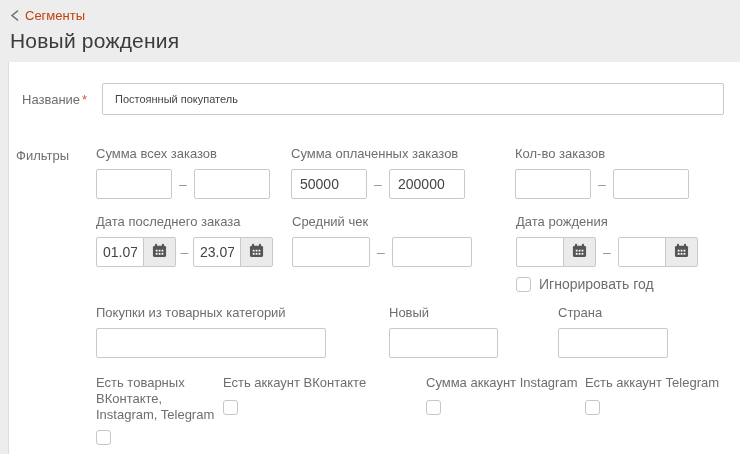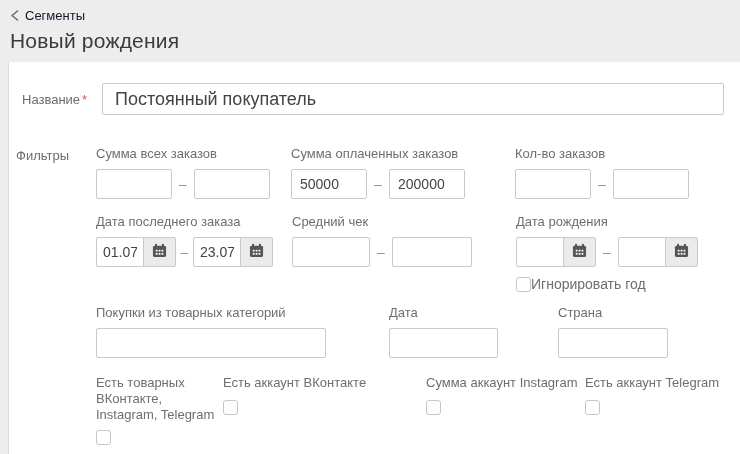--- a/index.html
+++ b/index.html
@@ -6,21 +6,21 @@
   html, body {
     width: 740px; height: 454px;
     font-family: "Liberation Sans", "DejaVu Sans", sans-serif;
     background: #ededed;
     overflow: hidden;
   }
   
   .page-header { padding: 7px 10px 0 10px; background: #ededed; height: 62px; }
   .back-link {
     display: inline-flex; align-items: center; gap: 6px;
-    font-size: 13px; color: #0f172a; cursor: pointer; text-decoration: none;
+    font-size: 13px; color: #c2410c; cursor: pointer; text-decoration: none;
   }
   .back-link svg { display: block; }
   .page-title {
     margin-top: 4px; font-size: 21px; font-weight: 400; color: #3b3b3b;
     letter-spacing: .2px;
   }
   
   .panel {
     background: #ffffff;
     border-left: 1px solid #dddddd;
@@ -31,21 +31,21 @@
   .form-row { display: flex; align-items: center; justify-content: center; }
   .form-row.top-align { align-items: flex-start; }
   .row-label {
     width: 80px; flex: 0 0 80px;
     font-size: 13px; color: #6e6e6e; white-space: nowrap;
   }
   .req { color: #d9534f; margin-left: 2px; }
   
   .text-input {
     height: 32px; border: 1px solid #c9c9c9; border-radius: 2px;
-    font-family: inherit; font-size: 18px; color: #444;
+    font-family: inherit; font-size: 11px; color: #444;
     padding: 0 8px; background: #fff; outline: none;
   }
   .name-input { width: 630px; padding-left: 12px; }
   .filters-block { margin-top: 31px; }
   .filters-content { flex: 1 1 auto; }
   .f-label {
     font-size: 13px; color: #6e6e6e; white-space: nowrap;
     margin-bottom: 7px; line-height: 16px;
   }
   .f-row { display: flex; align-items: flex-start; }
@@ -67,21 +67,21 @@
     border: 1px solid #c9c9c9; border-radius: 0 2px 2px 0;
     background: #ebebeb; display: flex; align-items: center; justify-content: center;
     cursor: pointer; padding: 0;
   }
   
   .checkbox {
     width: 15px; height: 15px; flex: 0 0 15px;
     border: 1px solid #c6c6c6; border-radius: 3px; background: #fff;
     display: inline-block; cursor: pointer;
   }
-  .check-line { display: flex; align-items: center; gap: 0; }
+  .check-line { display: flex; align-items: center; gap: 8px; }
   .check-line .cb-label { font-size: 14px; color: #6e6e6e; white-space: nowrap; }
   .ignore-year { margin-top: 9px; }
   
   .g-w175 { width: 175px; flex: 0 0 175px; }
   .g-w177 { width: 177px; flex: 0 0 177px; margin-left: 20px; }
   .g-w176 { width: 176px; flex: 0 0 176px; margin-left: 47px; }
   .g2-avg { width: 180px; flex: 0 0 180px; margin-left: 21px; }
   .g2-birth { width: 185px; flex: 0 0 185px; margin-left: 44px; }
   .g3-cat .text-input { width: 230px; height: 30px; font-size: 14px; }
   .g3-city { margin-left: 17px; }
@@ -251,21 +251,21 @@
           </div>
         </div>
       </div>
 
       <div class="f-row" style="margin-top:13px;gap:46px;">
         <div class="g3-cat">
           <div class="f-label">Покупки из товарных категорий</div>
           <input class="text-input" type="text" value="" style="">
         </div>
         <div class="g3-city">
-          <div class="f-label">Дата</div>
+          <div class="f-label">Новый</div>
           <input class="text-input" type="text" value="" style="">
         </div>
         <div class="g3-country">
           <div class="f-label">Страна</div>
           <input class="text-input" type="text" value="" style="">
         </div>
       </div>
 
       <div class="f-row" style="margin-top:17px;">
         <div class="g4-1">

